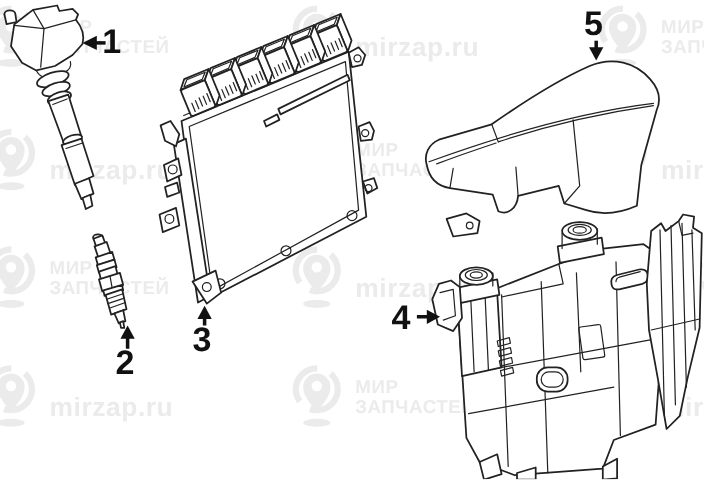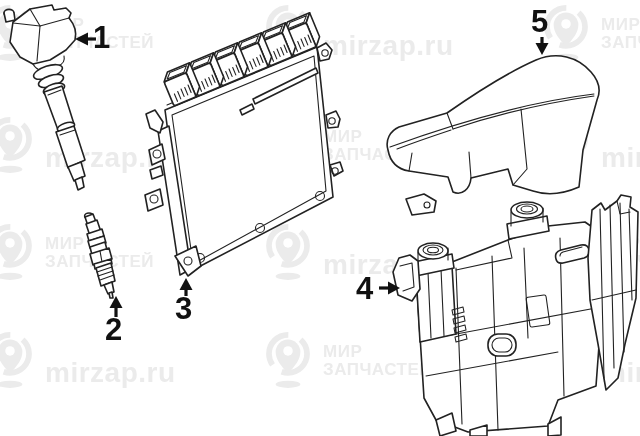--- a/index.html
+++ b/index.html
@@ -6,21 +6,21 @@
   .canvas {
     position:relative; width:640px; height:436px; background:#ffffff;
     overflow:hidden; font-family:"Liberation Sans", sans-serif;
   }
   
   .wm-layer { position:absolute; inset:0; z-index:1; color:#ebebeb; }
   .wm-tile { position:absolute; display:flex; gap:12px; }
   .wm-logo { width:46px; height:59px; flex:0 0 auto; }
   .wm-brand { font-weight:bold; font-size:17px; line-height:18px;
               letter-spacing:0.5px; margin-top:12px; white-space:nowrap; }
-  .wm-site  { font-weight:bold; font-size:28px; letter-spacing:0.5px;
+  .wm-site  { font-weight:bold; font-size:24px; letter-spacing:0.5px;
               margin-top:26px; white-space:nowrap; }
   
   .art { position:absolute; inset:0; z-index:2; }
   .s  { fill:#ffffff; stroke:#222222; stroke-width:1.6; stroke-linejoin:round; stroke-linecap:round; }
   .t  { fill:none;    stroke:#222222; stroke-width:1.1; stroke-linejoin:round; stroke-linecap:round; }
   .ar { fill:#111111; stroke:none; }
   .al { stroke:#111111; stroke-width:3.2; stroke-linecap:butt; }
   
   .labels div { position:absolute; z-index:3; font-weight:bold; font-size:31px;
                 line-height:1; color:#111111; }

